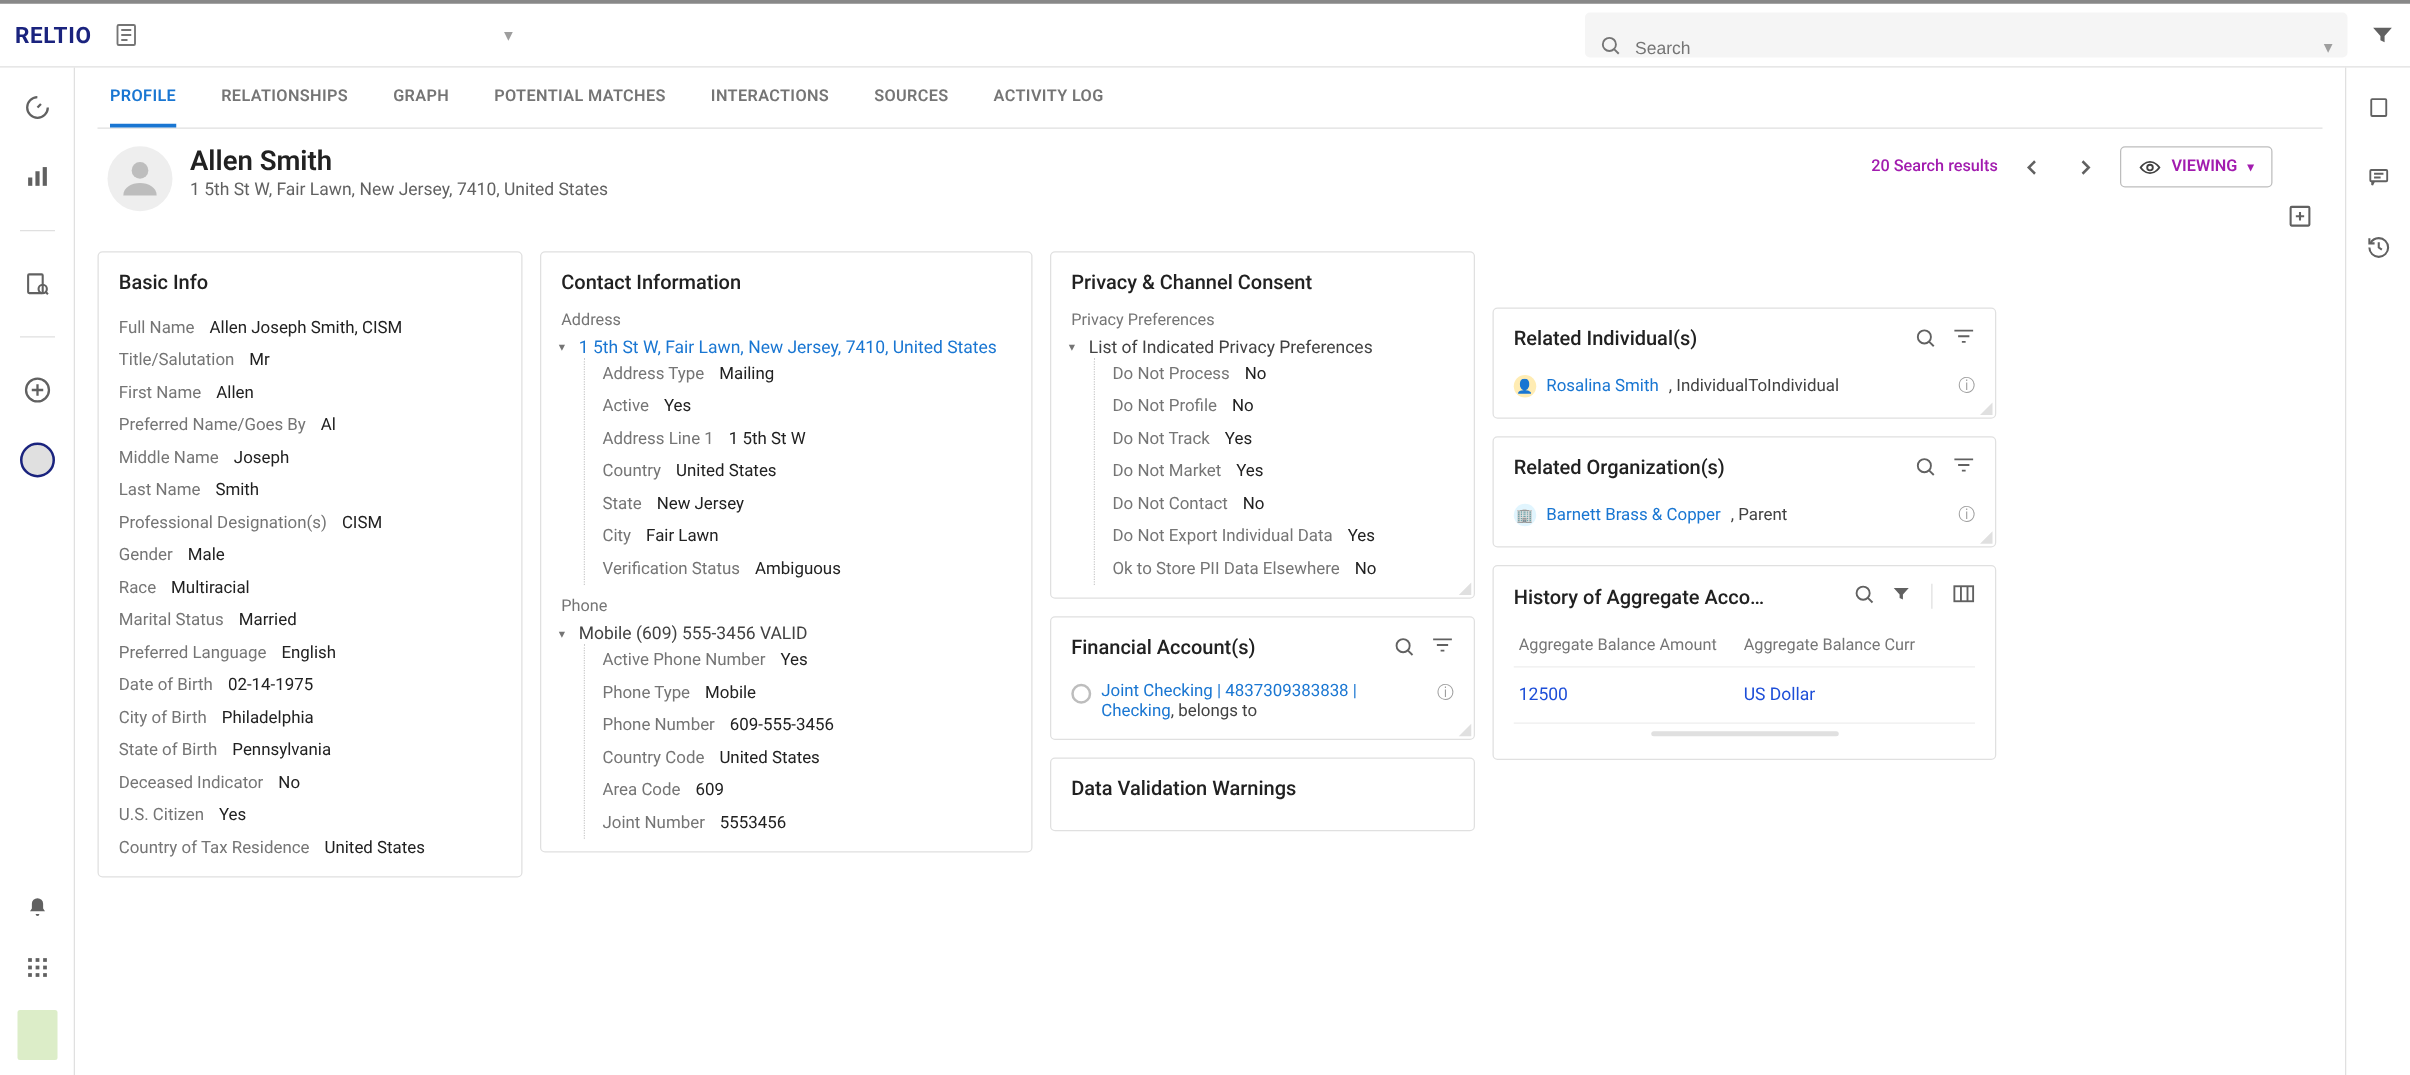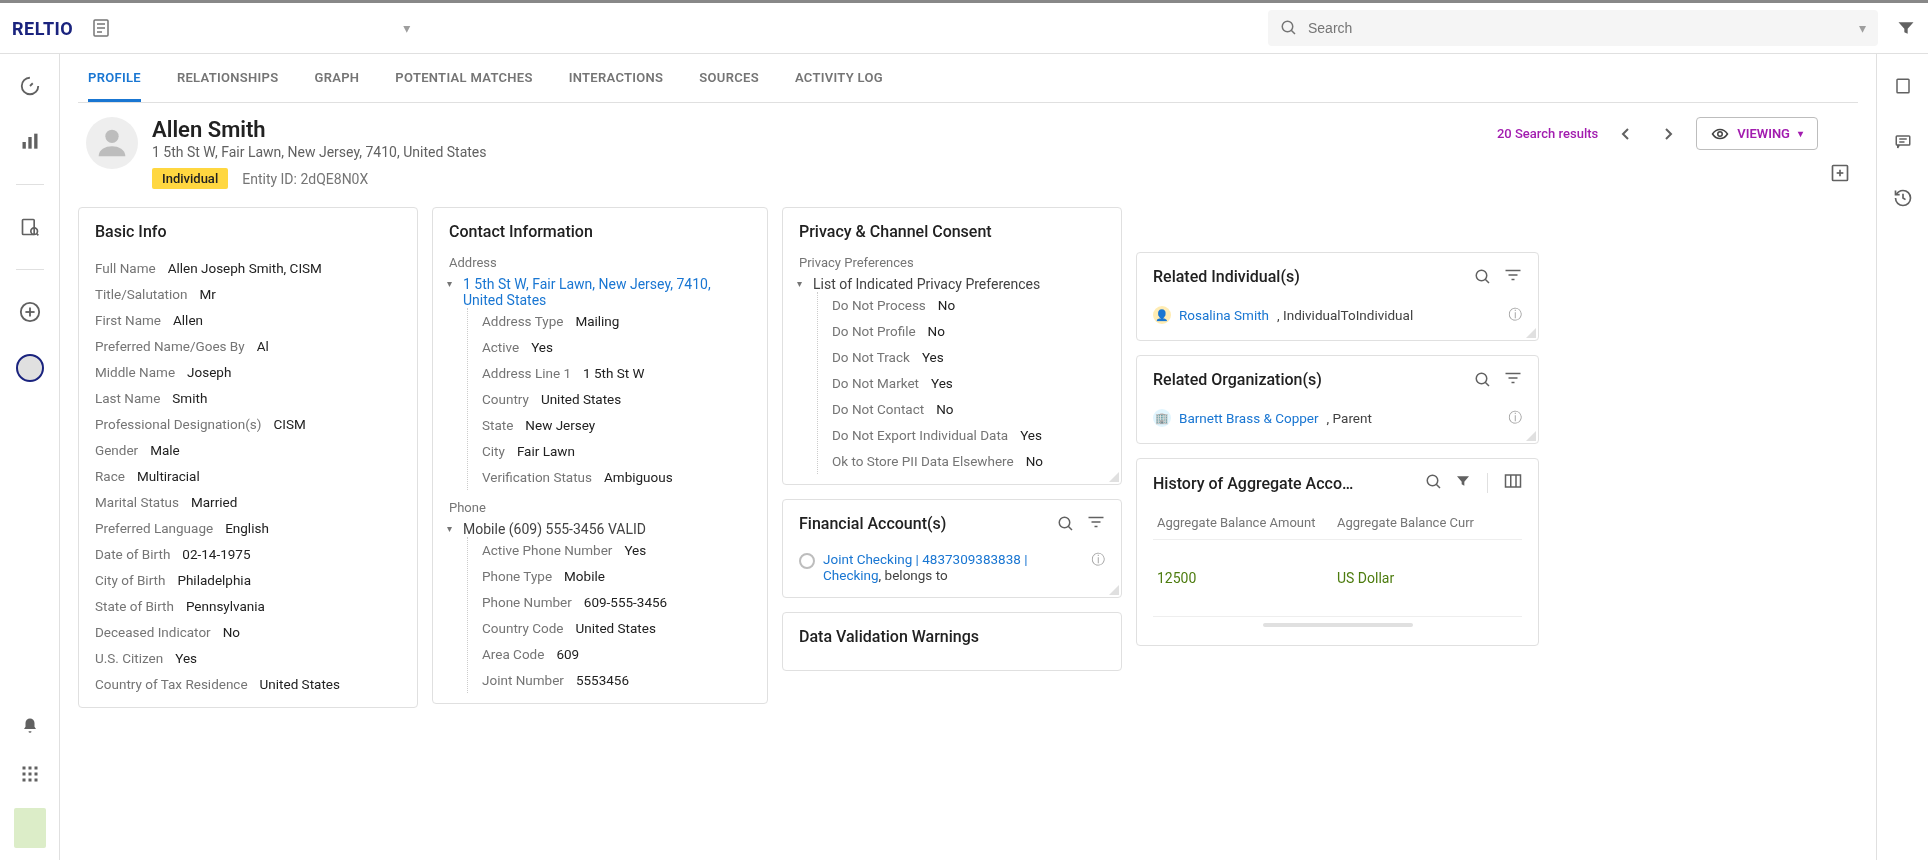--- a/index.html
+++ b/index.html
@@ -1,21 +1,21 @@
 <!DOCTYPE html>
 <html><head>
 <meta charset="utf-8">
 <style>
 * { box-sizing: border-box; margin: 0; padding: 0; }
 body { font-family: -apple-system, BlinkMacSystemFont, "Segoe UI", Roboto, Arial, sans-serif; font-size: 14px; color: #424242; background: #fff; }
 .top-bar { height: 54px; border-top: 3px solid #888; border-bottom: 1px solid #e0e0e0; display: flex; align-items: center; padding: 0 12px; }
 .logo { font-weight: 700; font-size: 18px; color: #1a237e; letter-spacing: 0.5px; margin-right: 12px; }
 .top-icon { width: 32px; height: 32px; display: flex; align-items: center; justify-content: center; color: #757575; margin-right: 6px; cursor: pointer; }
 .top-dropdown { color: #9e9e9e; margin-left: 280px; cursor: pointer; }
-.search-box { margin-left: auto; display: flex; align-items: center; background: #f5f5f5; border-radius: 4px; padding: 0 12px; height: 36px; width: 610px; }
+.search-box { margin-left: auto; display: flex; align-items: flex-end; background: #f5f5f5; border-radius: 4px; padding: 0 12px; height: 36px; width: 610px; }
 .search-box input { border: none; background: transparent; outline: none; flex: 1; font-size: 14px; margin-left: 10px; }
 .search-dropdown { color: #9e9e9e; margin-left: 8px; cursor: pointer; }
 .filter-btn { margin-left: 18px; color: #616161; cursor: pointer; }
 
 .app-body { display: flex; height: calc(100vh - 54px); }
 .left-rail { width: 60px; border-right: 1px solid #e0e0e0; display: flex; flex-direction: column; align-items: center; padding-top: 18px; gap: 28px; }
 .rail-icon { width: 28px; height: 28px; display: flex; align-items: center; justify-content: center; color: #616161; cursor: pointer; }
 .rail-divider { width: 28px; height: 1px; background: #e0e0e0; }
 .rail-avatar { width: 28px; height: 28px; border-radius: 50%; background: #e0e0e0; border: 2px solid #1a237e; cursor: pointer; }
 .rail-spacer { flex: 1; }
@@ -37,21 +37,21 @@
 .entity-id { color: #757575; font-size: 14px; }
 .header-actions { display: flex; align-items: center; gap: 14px; }
 .search-results-link { color: #a21caf; font-size: 13px; font-weight: 500; cursor: pointer; }
 .nav-arrow { width: 28px; height: 28px; display:flex; align-items:center; justify-content:center; color:#616161; cursor:pointer; }
 .viewing-btn { border:1px solid #bdbdbd; border-radius:4px; padding:8px 14px; display:flex; align-items:center; gap:8px; font-weight:600; font-size:13px; color:#a21caf; cursor:pointer; }
 .add-box-icon { margin-top: 46px; margin-left: 12px; color:#616161; cursor:pointer;}
 
 .cards-row { display: flex; gap: 14px; align-items: flex-start; }
 .col { display: flex; flex-direction: column; gap: 14px; }
 .col-1 { width: 340px; }
-.col-2 { width: 336px; }
+.col-2 { width: 394px; }
 .col-3 { width: 340px; }
 .col-4 { width: 403px; margin-top: 45px; }
 
 .card { border: 1px solid #e0e0e0; border-radius: 4px; padding: 14px 16px 10px 16px; background: #fff; position: relative; }
 .card-title { font-size: 16px; font-weight: 500; color: #212121; margin-bottom: 14px; display:flex; align-items:center; }
 .card-title-actions { margin-left:auto; display:flex; gap:12px; color:#616161; }
 .card-title-actions span { cursor:pointer; }
 .section-label { font-size: 13px; color: #757575; margin: 4px 0 6px 0; }
 .kv { display: flex; padding: 5px 0; font-size: 13.5px; }
 .kv .k { color: #757575; margin-right: 12px; }
@@ -62,21 +62,21 @@
 .tree-root::before { content:"▾"; position:absolute; left:-2px; top:2px; color:#757575; font-size:10px; }
 .corner { position:absolute; bottom:2px; right:2px; width:0; height:0; border-left:10px solid transparent; border-bottom:10px solid #e0e0e0; }
 .rel-row { display:flex; align-items:center; gap:8px; padding:6px 0; font-size:13.5px; }
 .rel-icon { width:18px; height:18px; border-radius:50%; background:#ffecb3; display:flex; align-items:center; justify-content:center; font-size:11px; }
 .rel-icon.org { background:#e1f5fe; }
 .info-icon { margin-left:auto; color:#9e9e9e; cursor:pointer; }
 .fa-row { display:flex; align-items:flex-start; gap:8px; font-size:13.5px; padding:4px 0; }
 .fa-icon { width:16px; height:16px; border-radius:50%; border:2px solid #bdbdbd; flex-shrink:0; margin-top:2px; }
 .hist-header { color:#757575; font-size:13px; display:flex; padding:8px 4px; border-bottom:1px solid transparent; }
 .hist-col1 { width:180px; }
-.hist-row { display:flex; padding:30px 4px; font-size:14px; color:#4d7c0f; border-top:1px solid #eee; border-bottom:1px solid #eee; }
+.hist-row { display:flex; padding:14px 4px; font-size:14px; color:#1d4ed8; border-top:1px solid #eee; border-bottom:1px solid #eee; }
 .hist-scroll { height:4px; background:#e0e0e0; margin:6px auto 8px auto; width:150px; border-radius:2px; }
 .right-rail { width: 52px; border-left: 1px solid #e0e0e0; display:flex; flex-direction:column; align-items:center; padding-top:18px; gap:28px; }
 .vert-divider { border-left:1px solid #e0e0e0; height:20px; margin:0 4px; }
 svg { display:block; }
 </style>
 </head>
 <body>
 
 <div class="top-bar">
   <div class="logo">RELTIO</div>
@@ -176,24 +176,20 @@
     <div class="profile-header">
       <div class="profile-avatar">
         <svg width="40" height="40" viewBox="0 0 24 24" fill="#bdbdbd">
             <circle cx="12" cy="8" r="4"></circle>
             <path d="M4 20c0-4 4-6 8-6s8 2 8 6"></path>
           </svg>
       </div>
       <div class="profile-title-block">
         <div class="profile-name">Allen Smith</div>
         <div class="profile-sub">1 5th St W, Fair Lawn, New Jersey, 7410, United States</div>
-        <div class="profile-meta-row">
-          <span class="tag-individual">Individual</span>
-          <span class="entity-id">Entity ID: 2dQE8N0X</span>
-        </div>
       </div>
       <div class="header-actions">
         <span class="search-results-link">20 Search results</span>
         <div class="nav-arrow">
             <svg width="10" height="14" viewBox="0 0 10 14" fill="none" stroke="#616161" stroke-width="2">
               <polyline points="7,2 2,7 7,12"></polyline>
             </svg>
           </div>
         <div class="nav-arrow">
             <svg width="10" height="14" viewBox="0 0 10 14" fill="none" stroke="#616161" stroke-width="2">

